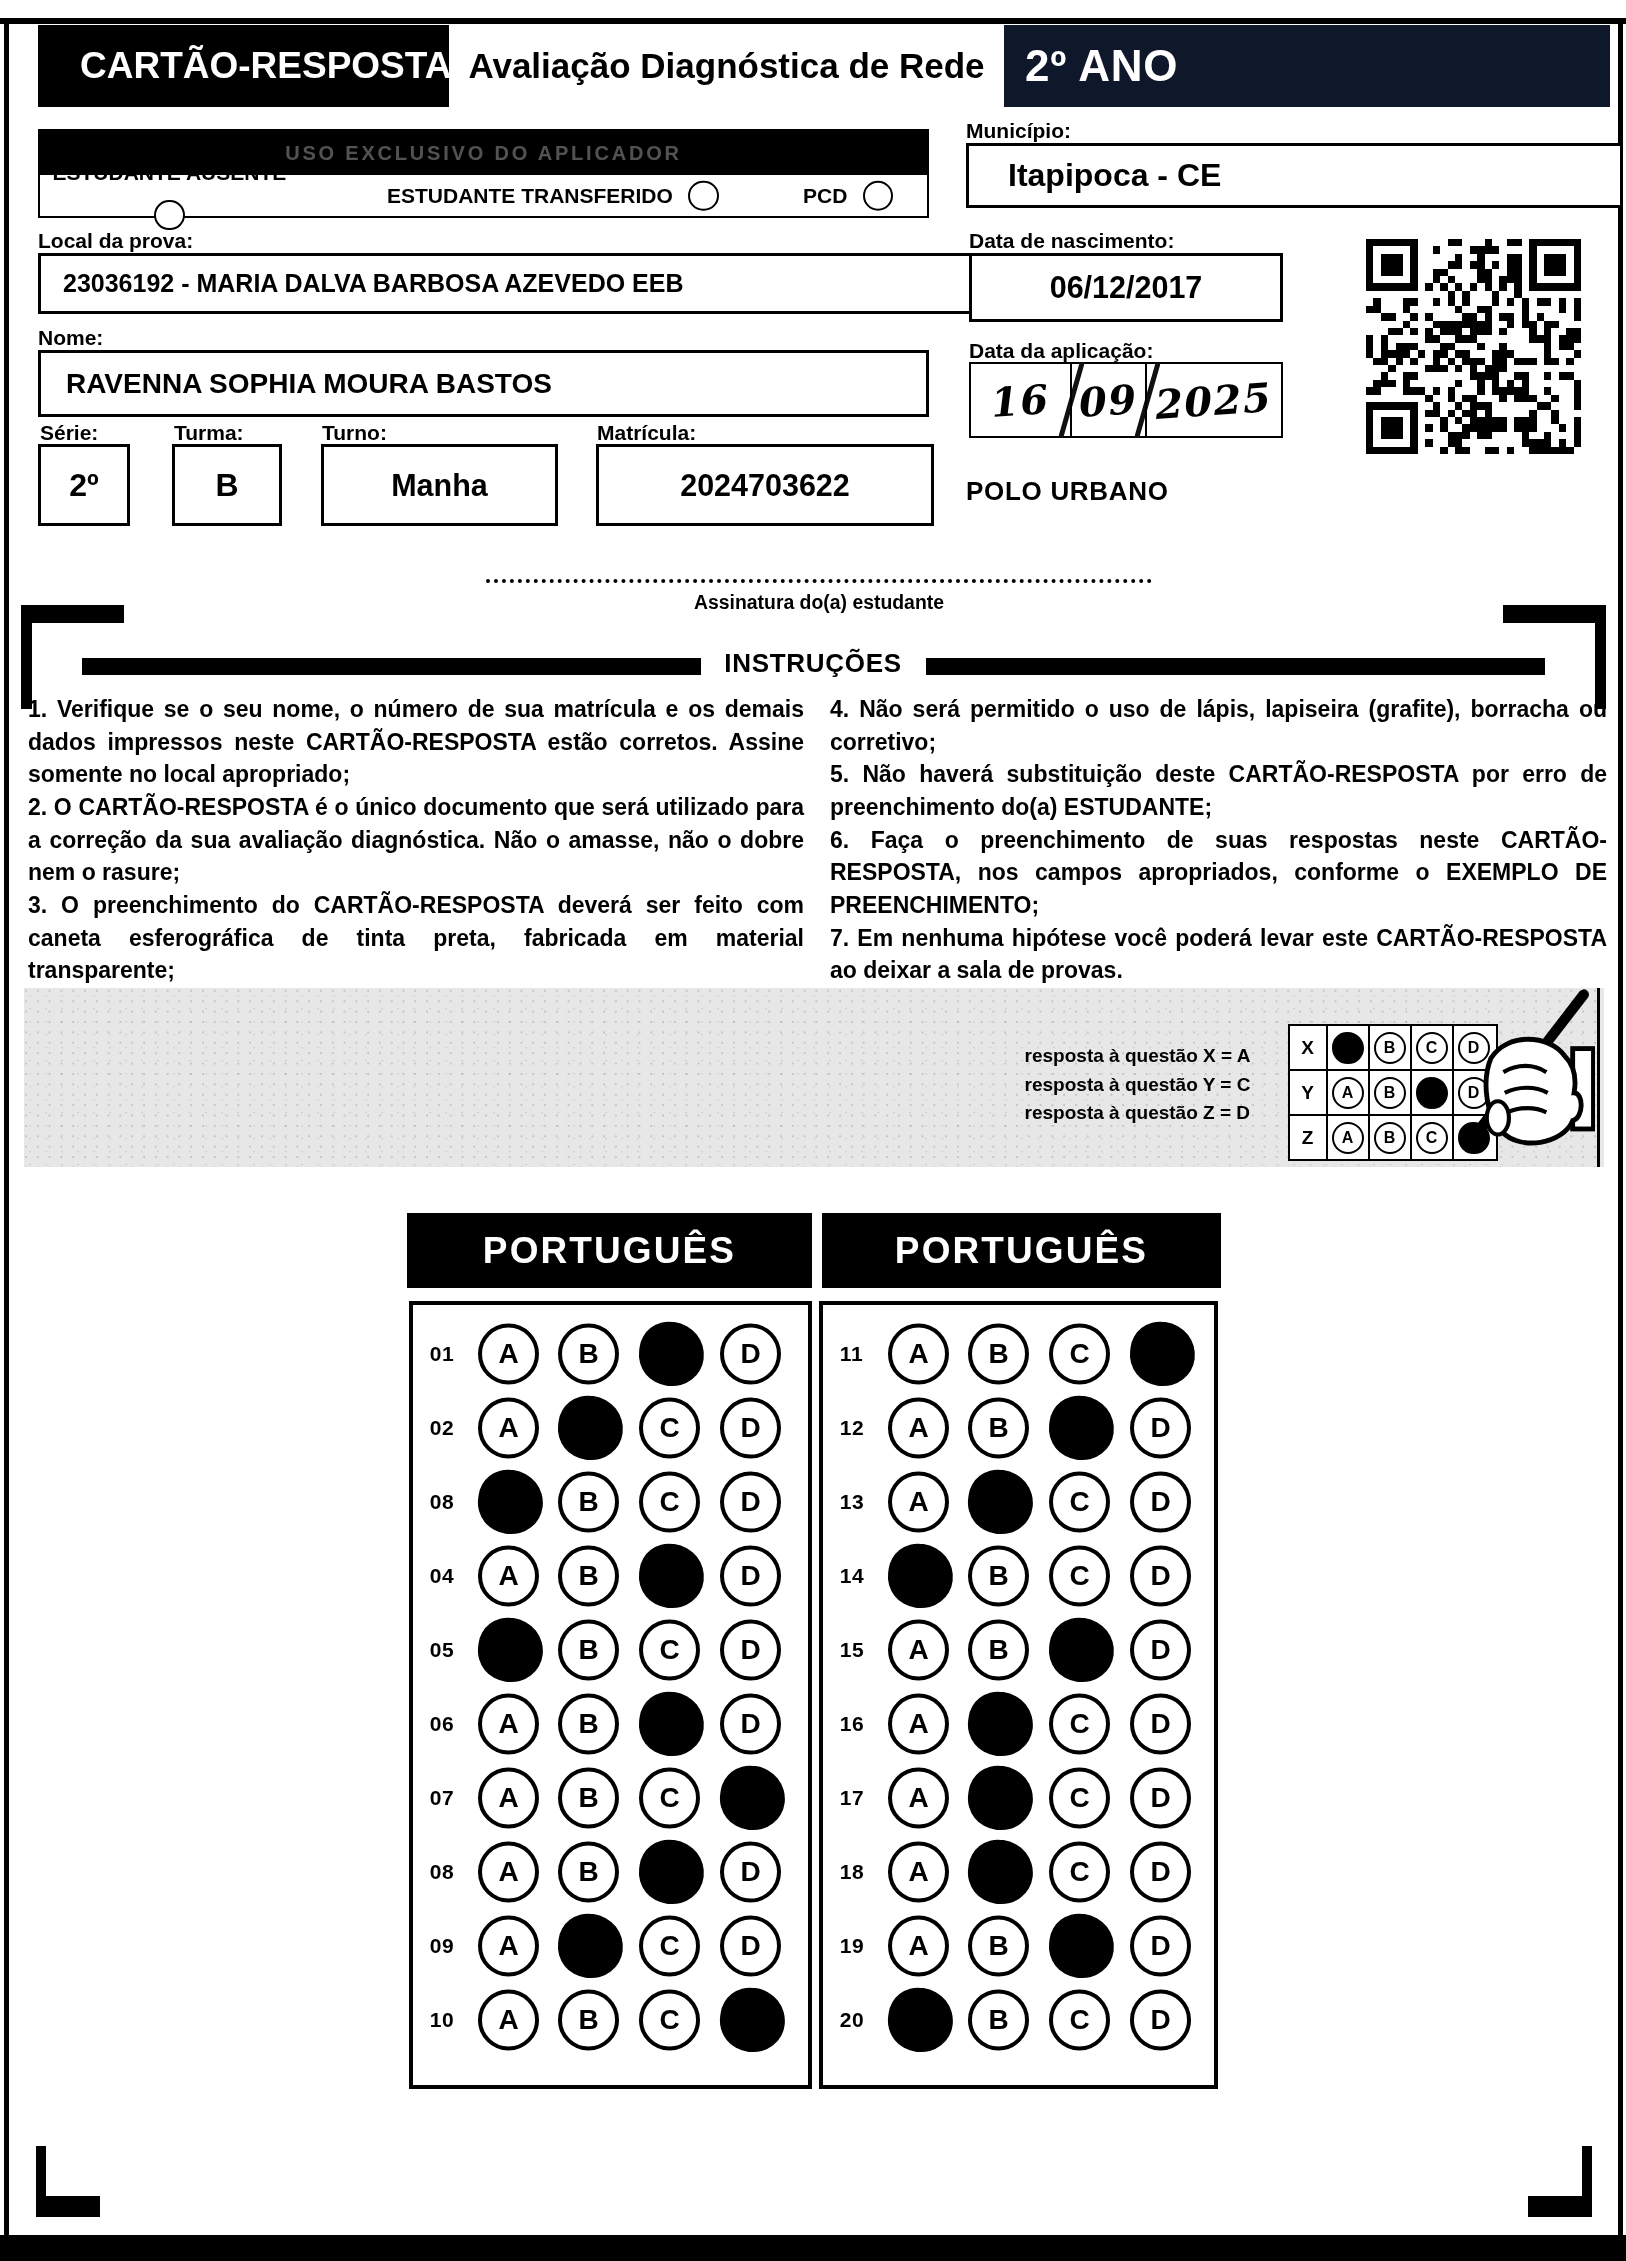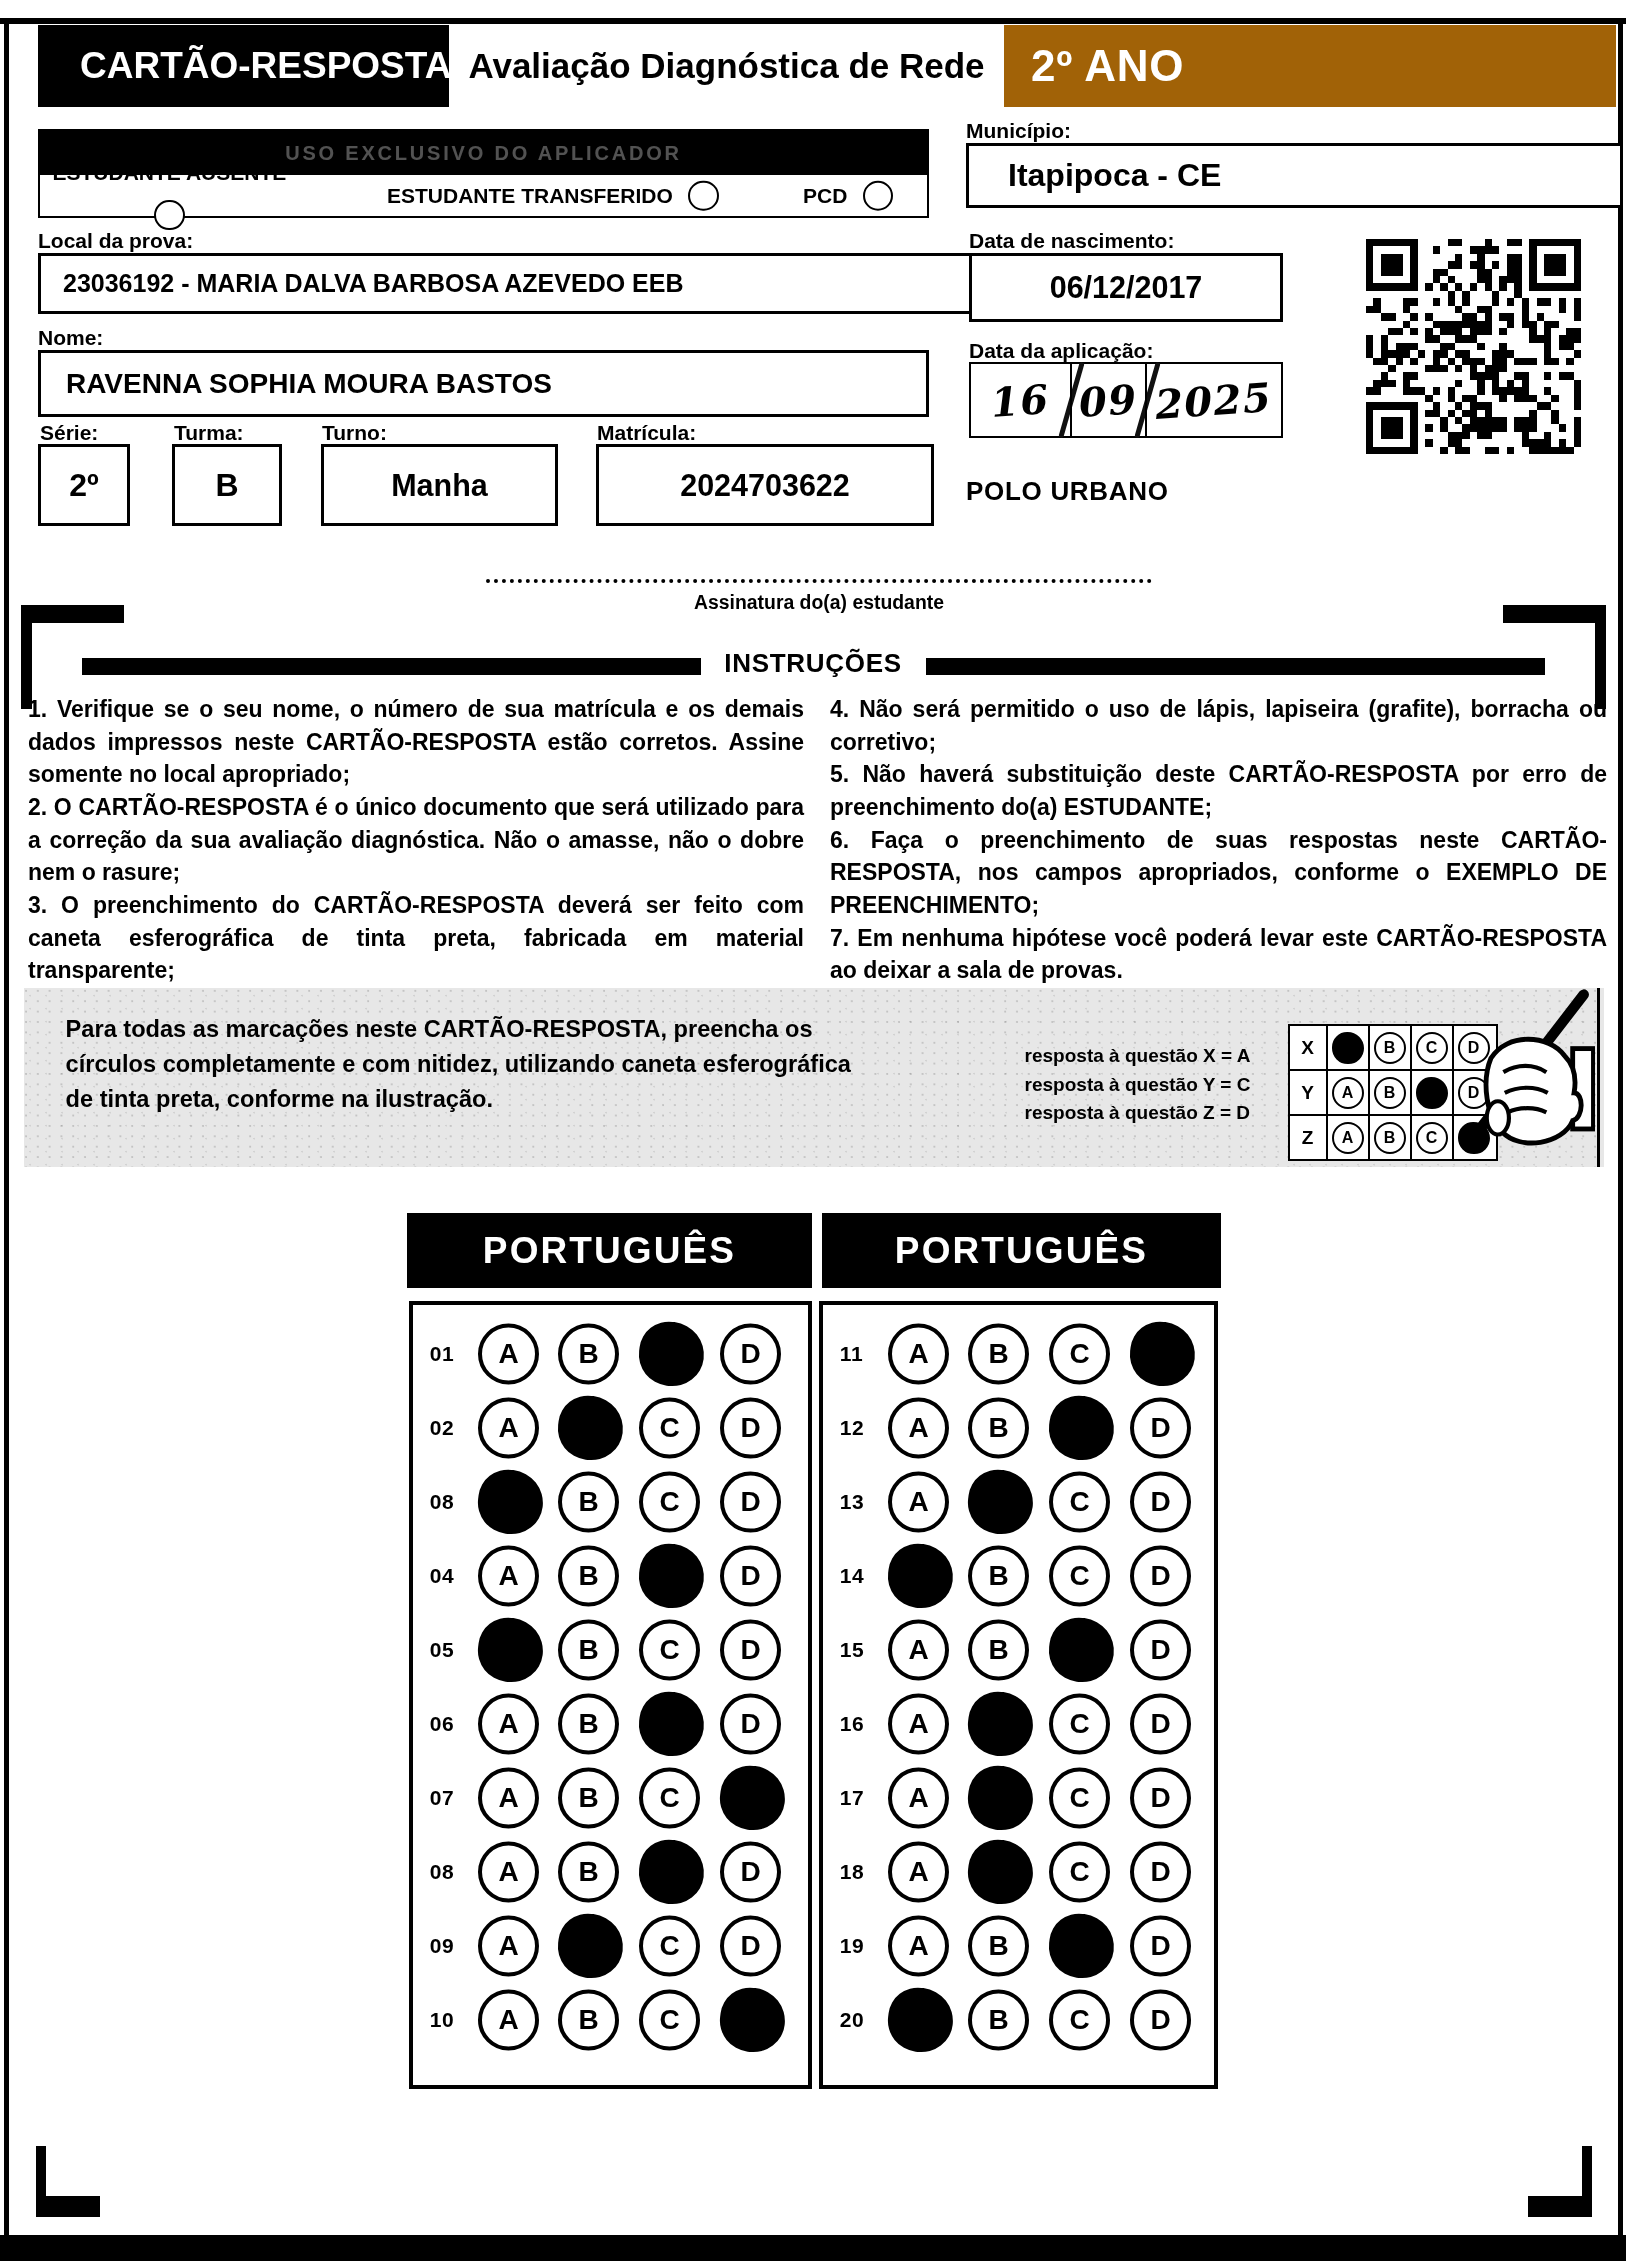--- a/index.html
+++ b/index.html
@@ -11,21 +11,21 @@
   
   .edge-top{left:0;top:18px;width:1627px;height:5.6px;}
   .edge-left{left:4.2px;top:18px;width:4.9px;height:2225px;}
   .edge-right{left:1618px;top:18px;width:4.9px;height:2225px;}
   .edge-bottom{left:0;top:2235px;width:1627px;height:26px;}
 
   
   .hdr{top:25px;height:82px;display:flex;align-items:center;}
   .hdr-left{left:38px;width:411px;background:#000;color:#fff;padding-left:42px;font-size:37px;font-weight:700;letter-spacing:0px;}
   .hdr-mid{left:449px;width:555px;background:#fff;color:#000;justify-content:center;font-size:35px;font-weight:700;}
-  .hdr-right{left:1004px;width:585px;background:#a16207;color:#fff;padding-left:27px;font-size:44px;font-weight:700;letter-spacing:0.7px;}
+  .hdr-right{left:1004px;width:585px;background:#0f172a;color:#fff;padding-left:21px;font-size:44px;font-weight:700;letter-spacing:0.7px;}
 
   
   .apl-box{left:38px;top:129px;width:891px;height:89px;border:2.1px solid #000;box-sizing:border-box;}
   .apl-bar{position:absolute;left:0;top:0;right:0;height:44px;background:#000;display:flex;align-items:center;justify-content:center;
            color:rgba(255,255,255,0.32);font-size:20px;font-weight:700;letter-spacing:2.8px;}
   .apl-opts{position:absolute;left:0;top:44px;right:0;bottom:0;}
   .apl-group{position:absolute;top:50%;transform:translateY(-50%);display:flex;align-items:center;gap:15.3px;font-size:21px;font-weight:700;}
   .ring{width:30.5px;height:30.5px;border:2.1px solid #000;border-radius:50%;box-sizing:border-box;background:#fff;}
 
   .lab{font-size:21px;font-weight:700;}
@@ -1055,21 +1055,20 @@
       <p class="instr-p">3. O preenchimento do CARTÃO-RESPOSTA deverá ser feito com caneta esferográfica de tinta preta, fabricada em material transparente;</p>
     </div>
   <div id="instr-right" class="abs instr-col">
       <p class="instr-p">4. Não será permitido o uso de lápis, lapiseira (grafite), borracha ou corretivo;</p>
       <p class="instr-p">5. Não haverá substituição deste CARTÃO-RESPOSTA por erro de preenchimento do(a) ESTUDANTE;</p>
       <p class="instr-p">6. Faça o preenchimento de suas respostas neste CARTÃO-RESPOSTA, nos campos apropriados, conforme o EXEMPLO DE PREENCHIMENTO;</p>
       <p class="instr-p">7. Em nenhuma hipótese você poderá levar este CARTÃO-RESPOSTA ao deixar a sala de provas.</p>
     </div>
 
   <div class="abs band">
-    <div class="band-note">Para todas as marcações neste CARTÃO-RESPOSTA, preencha os círculos completamente e com nitidez, utilizando caneta esferográfica de tinta preta, conforme na ilustração.</div>
     <div id="legend">
         <div class="legend-line">resposta à questão X = A</div>
         <div class="legend-line">resposta à questão Y = C</div>
         <div class="legend-line">resposta à questão Z = D</div>
       </div>
     <div id="ex-grid">
         <div class="ex-row">
           <div class="ex-label">X</div>
           <div class="ex-cell">
             <div class="ex-bub filled"></div>

